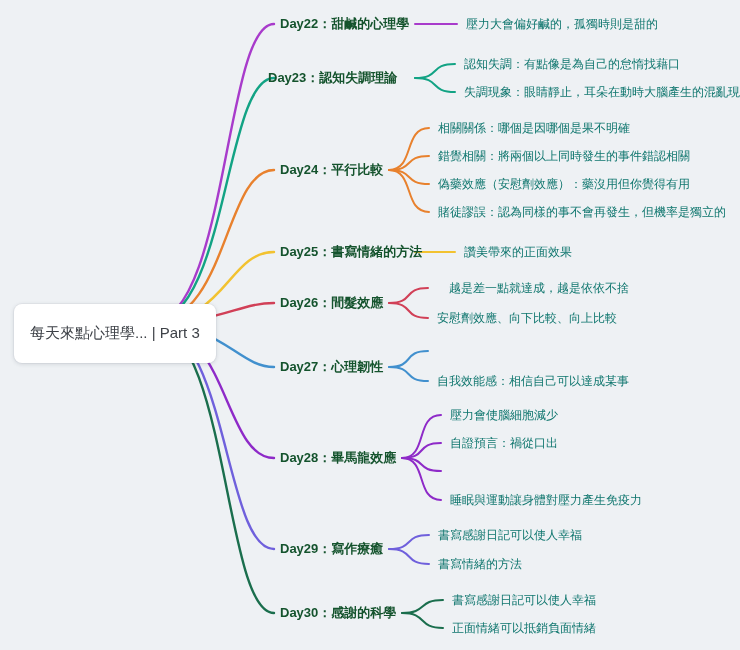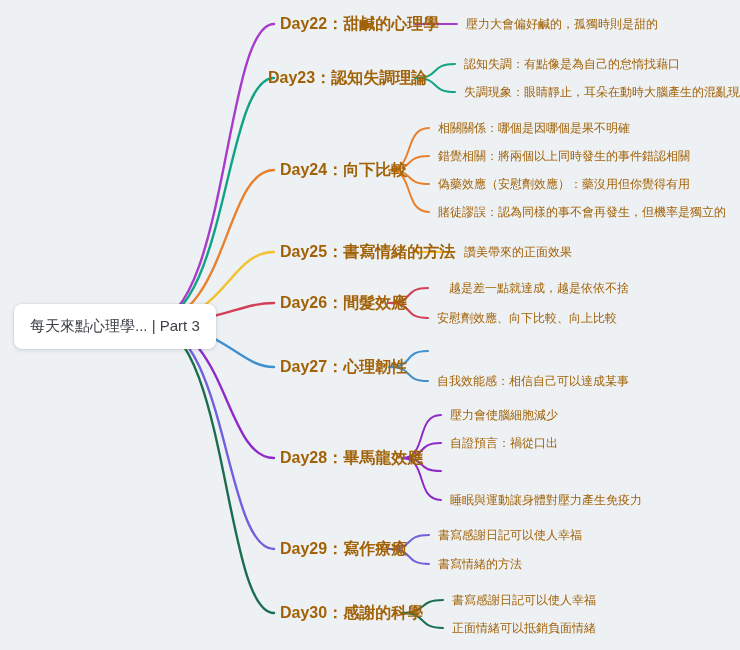--- a/index.html
+++ b/index.html
@@ -15,42 +15,42 @@
   }
   svg.links{position:absolute;left:0;top:0;}
   svg.links path{fill:none;stroke-linecap:round;}
   svg.links path.main{stroke-width:2.4;}
   svg.links path.sub{stroke-width:2;}
   .root-card{
     position:absolute;
     left:14px;top:304px;
     background:#ffffff;
     border-radius:8px;
-    padding:13px 16px;
+    padding:20px 16px;
     font-size:15px;
     font-weight:500;
     color:#3d4147;
     box-shadow:0 1px 4px rgba(40,50,70,.16), 0 0 0 1px rgba(40,50,70,.04);
     white-space:nowrap;
     cursor:default;
   }
   .day-label{
     position:absolute;
-    font-size:16px;
+    font-size:13px;
     font-weight:700;
-    color:#a16207;
+    color:#14532d;
     line-height:18px;
     white-space:nowrap;
     cursor:default;
   }
   .child-label{
     position:absolute;
     font-size:12px;
     font-weight:400;
-    color:#a16207;
+    color:#0f766e;
     line-height:16px;
     white-space:nowrap;
     cursor:default;
     text-align:center;
   }
 </style>
 </head>
 <body>
 
 <div class="canvas">
@@ -99,21 +99,21 @@
 
   <div class="root-card">每天來點心理學... | Part 3</div>
 
   <div class="day-label" style="left:280px;top:15px">Day22：甜鹹的心理學</div>
   <div class="child-label" style="left:466px;top:16px">壓力大會偏好鹹的，孤獨時則是甜的</div>
 
   <div class="day-label" style="left:268px;top:69px">Day23：認知失調理論</div>
   <div class="child-label" style="left:464px;top:56px">認知失調：有點像是為自己的怠惰找藉口</div>
   <div class="child-label" style="left:464px;top:84px">失調現象：眼睛靜止，耳朵在動時大腦產生的混亂現象</div>
 
-  <div class="day-label" style="left:280px;top:161px">Day24：向下比較</div>
+  <div class="day-label" style="left:280px;top:161px">Day24：平行比較</div>
   <div class="child-label" style="left:438px;top:120px">相關關係：哪個是因哪個是果不明確</div>
   <div class="child-label" style="left:438px;top:148px">錯覺相關：將兩個以上同時發生的事件錯認相關</div>
   <div class="child-label" style="left:438px;top:176px">偽藥效應（安慰劑效應）：藥沒用但你覺得有用</div>
   <div class="child-label" style="left:438px;top:204px">賭徒謬誤：認為同樣的事不會再發生，但機率是獨立的</div>
 
   <div class="day-label" style="left:280px;top:243px">Day25：書寫情緒的方法</div>
   <div class="child-label" style="left:464px;top:244px">讚美帶來的正面效果</div>
 
   <div class="day-label" style="left:280px;top:294px">Day26：間髮效應</div>
   <div class="child-label" style="left:449px;top:280px">越是差一點就達成，越是依依不捨</div>

